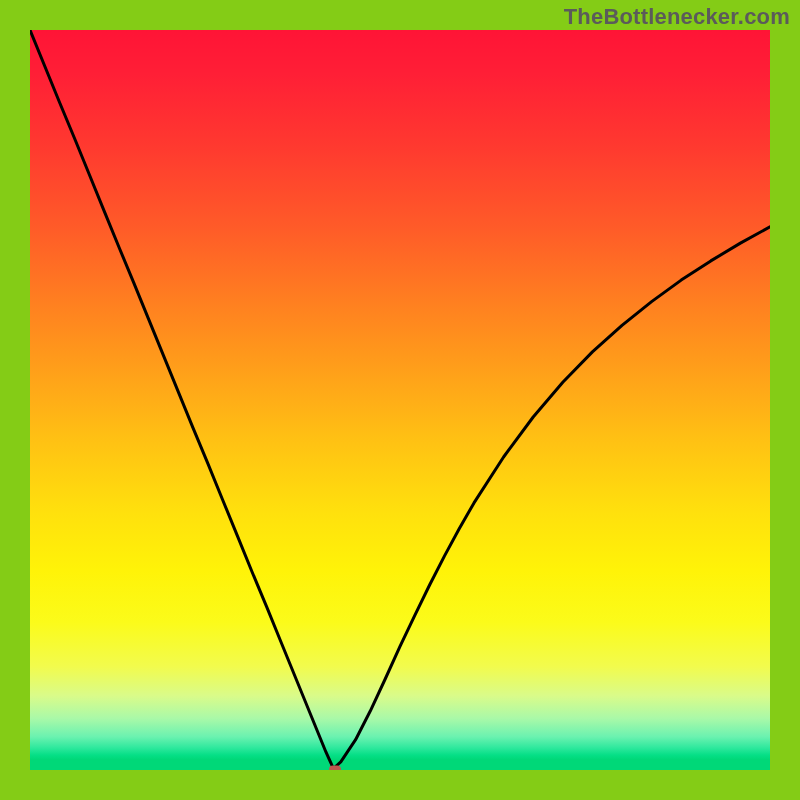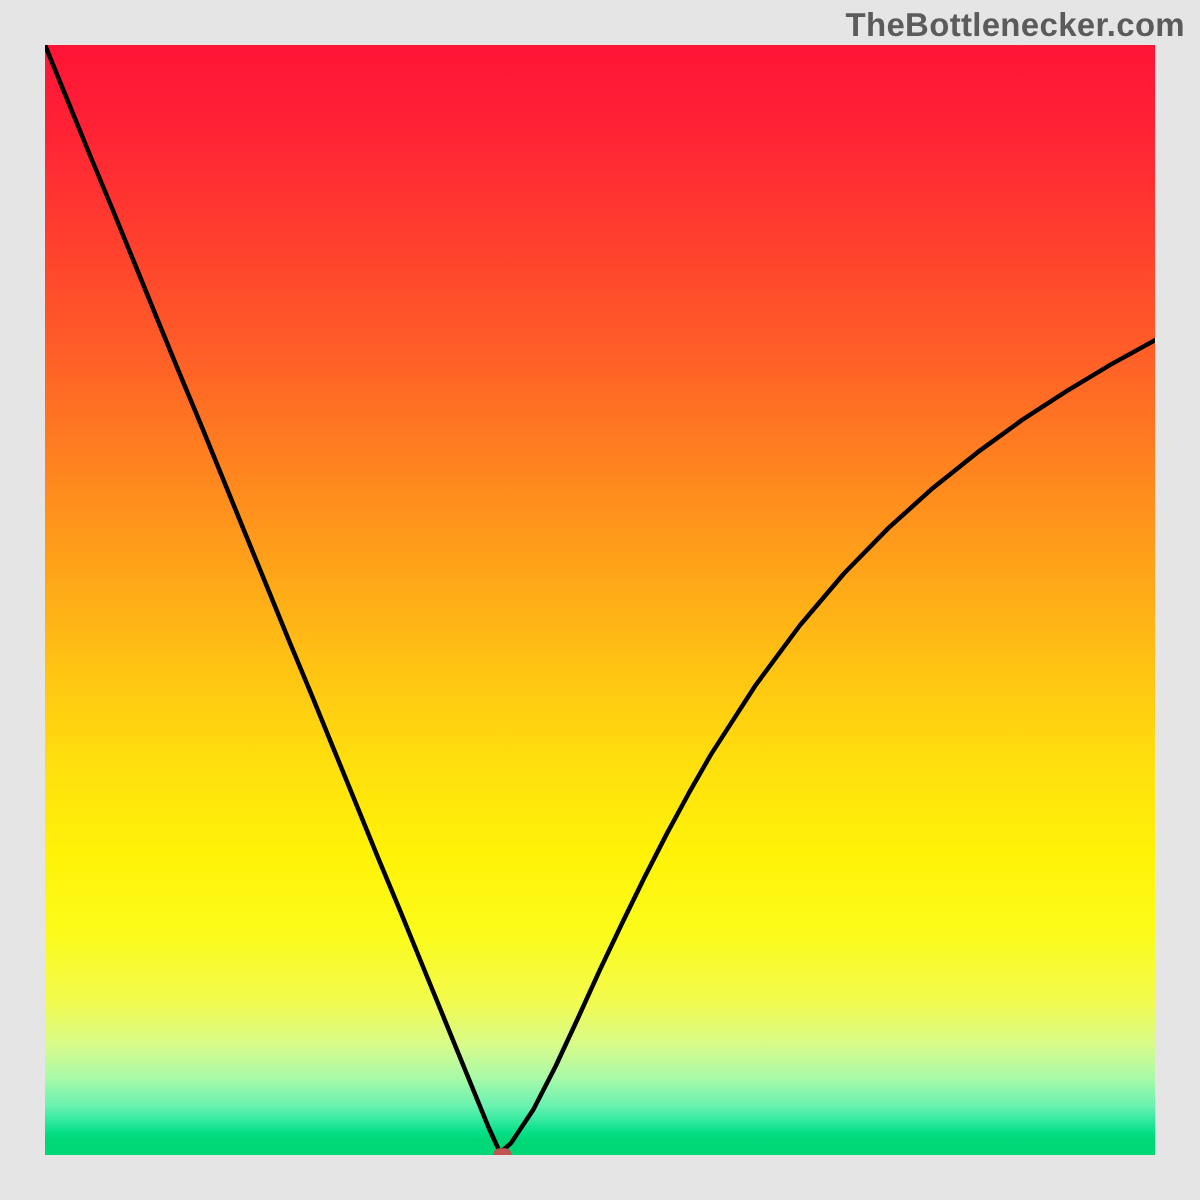--- a/index.html
+++ b/index.html
@@ -7,21 +7,21 @@
     padding: 0;
     width: 800px;
     height: 800px;
     background: #000;
     font-family: Arial, Helvetica, sans-serif;
   }
   .frame {
     position: relative;
     width: 800px;
     height: 800px;
-    background: #e5e5e5;
+    background: #84cc16;
   }
   .watermark {
     position: absolute;
     top: 4px;
     right: 10px;
     color: #5b5b5b;
     font-size: 22px;
     font-weight: 600;
     letter-spacing: 0.2px;
     z-index: 10;

